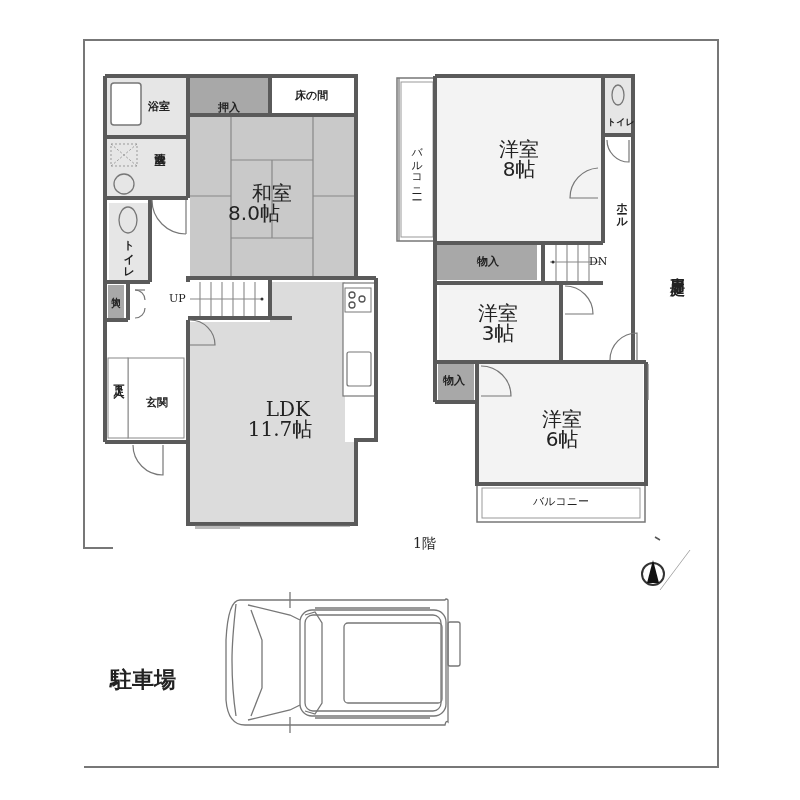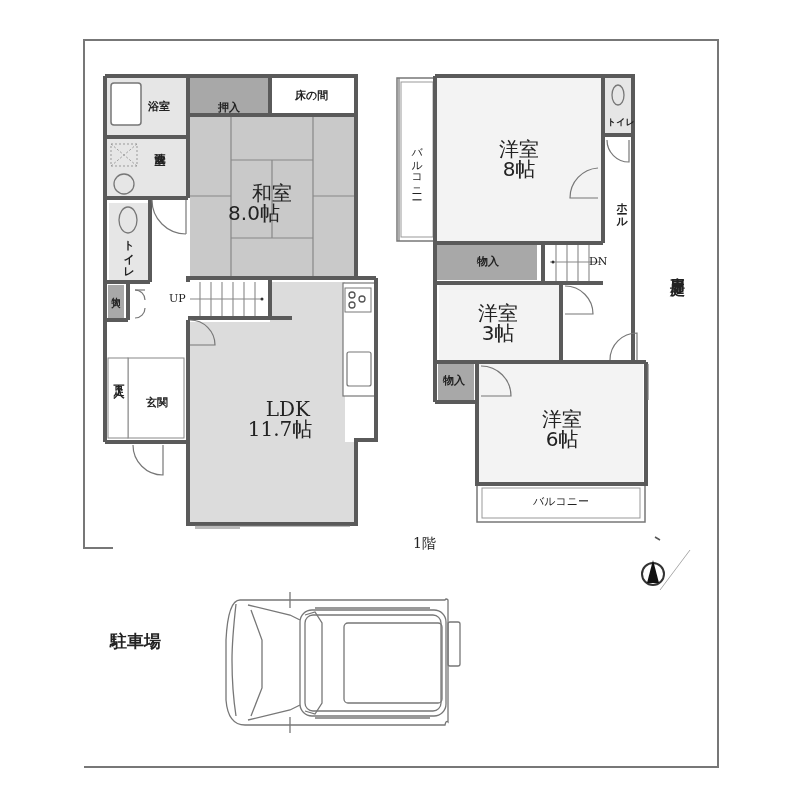--- a/index.html
+++ b/index.html
@@ -216,13 +216,13 @@
 <div class="lbl s" style="left:477px;top:256px;">物入</div>
 <div class="lbl s serif" style="left:589px;top:256px;text-align:right;">DN</div>
 <div class="lbl m" style="left:476px;top:302px;width:44px;">洋室</div>
 <div class="lbl m" style="left:476px;top:322px;width:44px;text-align:center;">3帖</div>
 <div class="lbl s" style="left:443px;top:375px;">物入</div>
 <div class="lbl m" style="left:540px;top:408px;width:44px;">洋室</div>
 <div class="lbl m" style="left:540px;top:428px;width:44px;">6帖</div>
 <div class="lbl s" style="left:533px;top:496px;font-weight:normal;">バルコニー</div>
 
 <div class="lbl vert" style="left:669px;top:266px;font-size:15px;">専用庭</div>
-<div class="lbl" style="left:110px;top:632px;font-size:17px;">駐車場</div>
+<div class="lbl" style="left:110px;top:668px;font-size:22px;">駐車場</div>
 
 </body></html>

